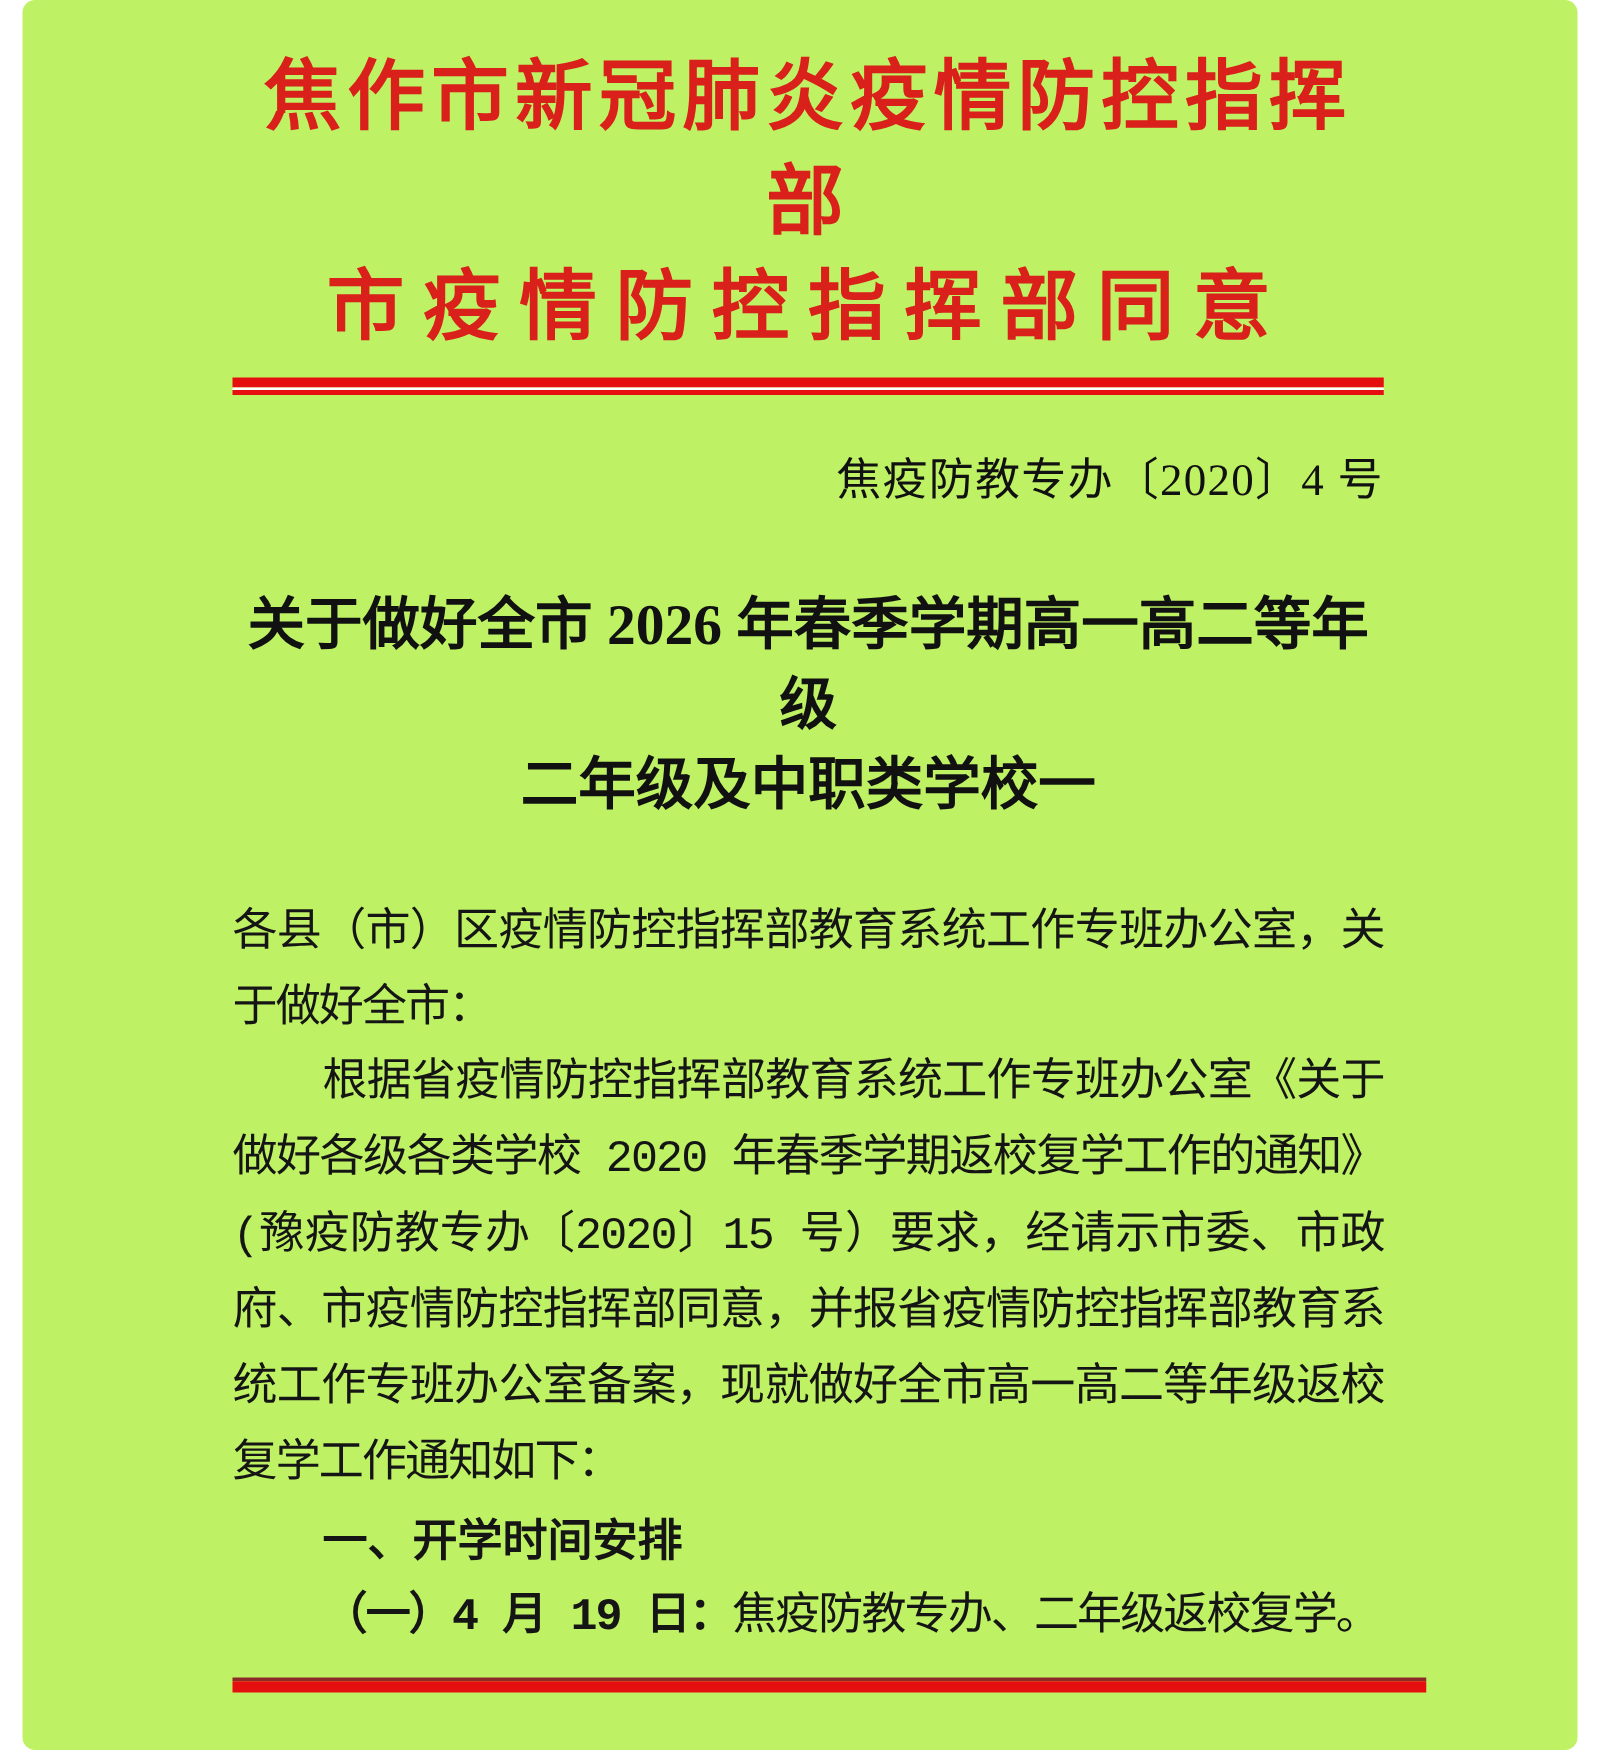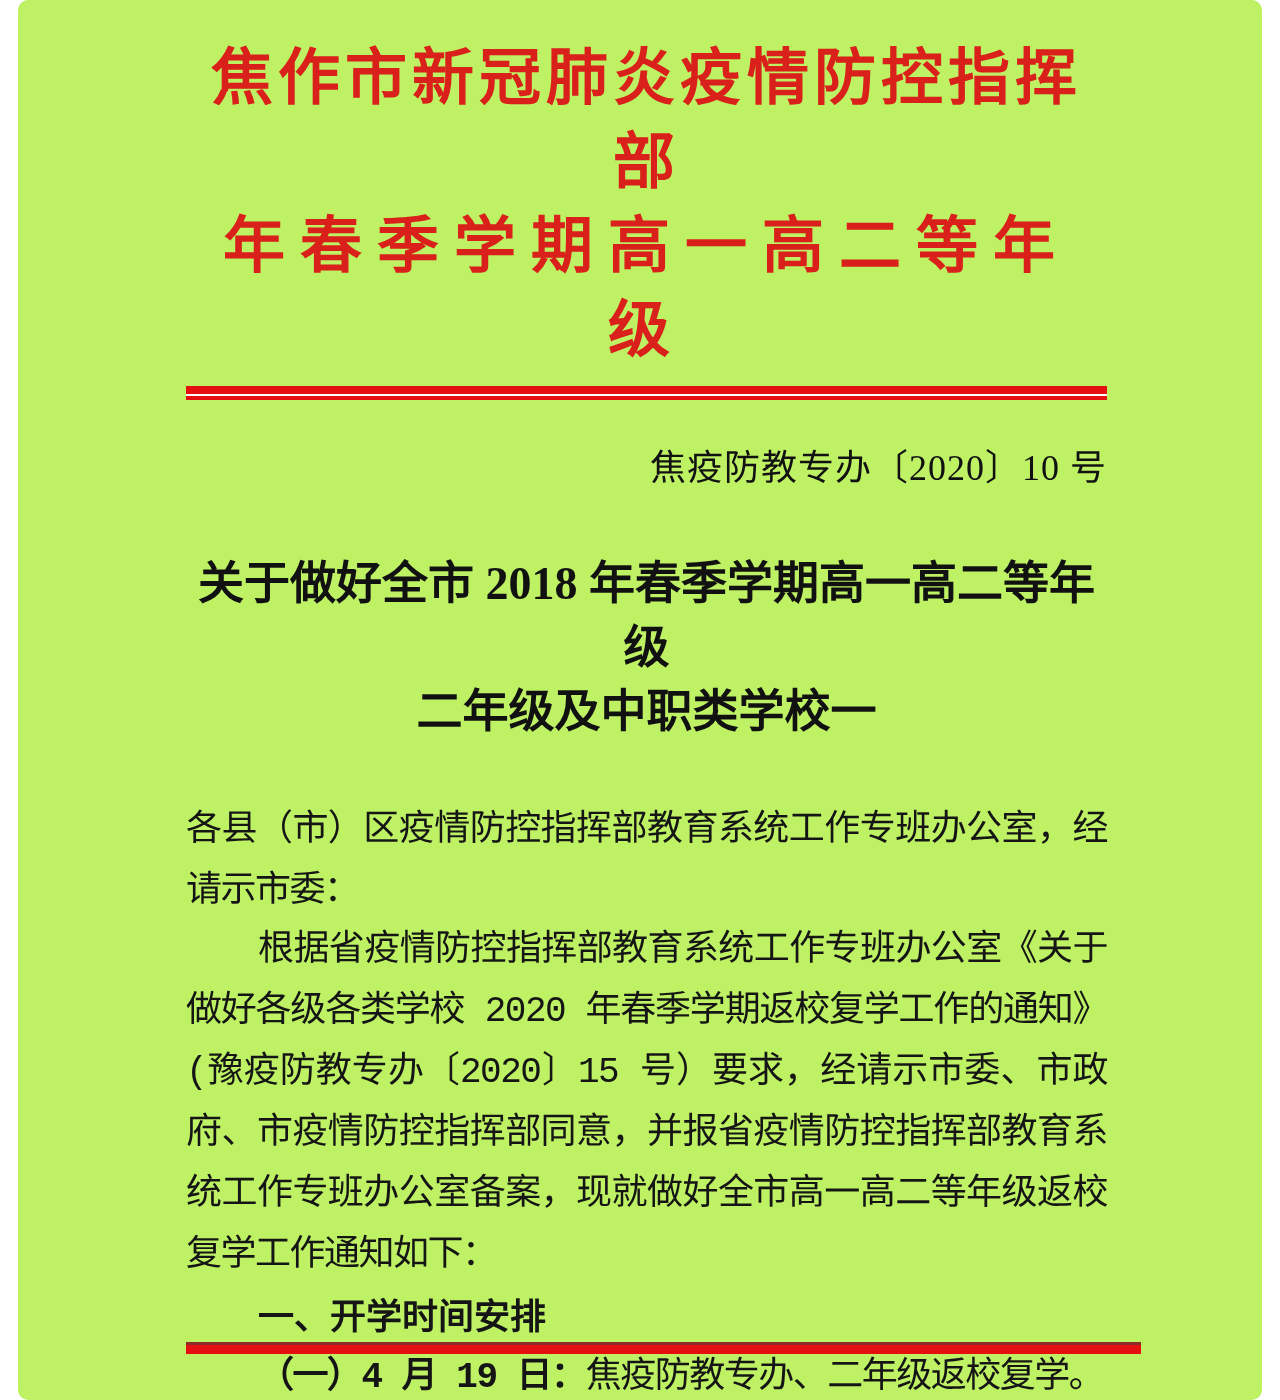--- a/index.html
+++ b/index.html
@@ -90,38 +90,38 @@
   .fl-thick { height: 9px; }
 </style>
 </head>
 <body>
 
 <div class="page">
   <div class="content">
 
     <header class="letterhead" style="color: rgb(217, 32, 26);">
       <div class="lh-line1">焦作市新冠肺炎疫情防控指挥部</div>
-      <div class="lh-line2">年春季学期高一高二等年级</div>
+      <div class="lh-line2">市疫情防控指挥部同意</div>
     </header>
 
     <div class="sep">
       <div class="sep-thick" style="background: rgb(230, 15, 15);"></div>
       <div class="sep-gap"></div>
       <div class="sep-thin" style="background: rgb(230, 15, 15);"></div>
     </div>
 
-    <div class="doc-no">焦疫防教专办〔2020〕10 号</div>
+    <div class="doc-no">焦疫防教专办〔2020〕4 号</div>
 
     <h1 class="title">
-      <span class="title-line">关于做好全市 2018 年春季学期高一高二等年级</span>
+      <span class="title-line">关于做好全市 2026 年春季学期高一高二等年级</span>
       <span class="title-line">二年级及中职类学校一</span>
     </h1>
 
     <div class="body">
-      <p>各县（市）区疫情防控指挥部教育系统工作专班办公室，经请示市委：</p>
+      <p>各县（市）区疫情防控指挥部教育系统工作专班办公室，关于做好全市：</p>
       <p class="indent">根据省疫情防控指挥部教育系统工作专班办公室《关于做好各级各类学校 2020 年春季学期返校复学工作的通知》(豫疫防教专办〔2020〕15 号）要求，经请示市委、市政府、市疫情防控指挥部同意，并报省疫情防控指挥部教育系统工作专班办公室备案，现就做好全市高一高二等年级返校复学工作通知如下：</p>
       <p class="indent heading">一、开学时间安排</p>
       <p class="indent"><span class="b">（一）4 月 19 日：</span><span>焦疫防教专办、二年级返校复学。</span></p>
     </div>
 
   </div>
 
   <div class="footer-line">
     <div class="fl-thin" style="background: rgb(140, 43, 40);"></div>
     <div class="fl-thick" style="background: rgb(230, 15, 15);"></div>

